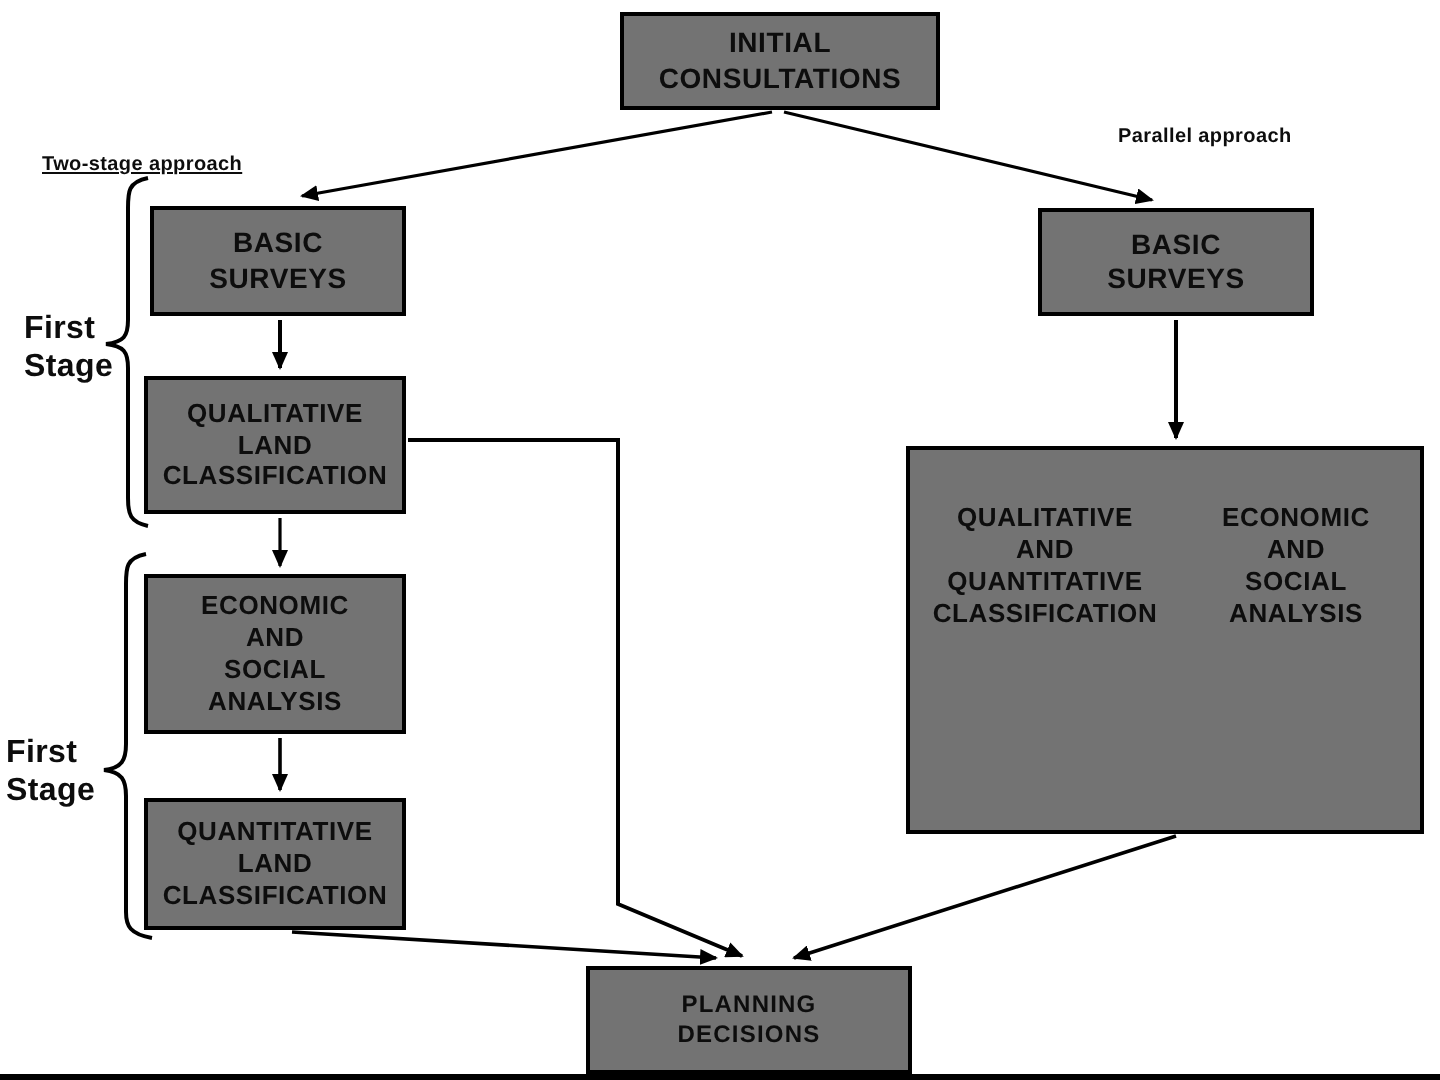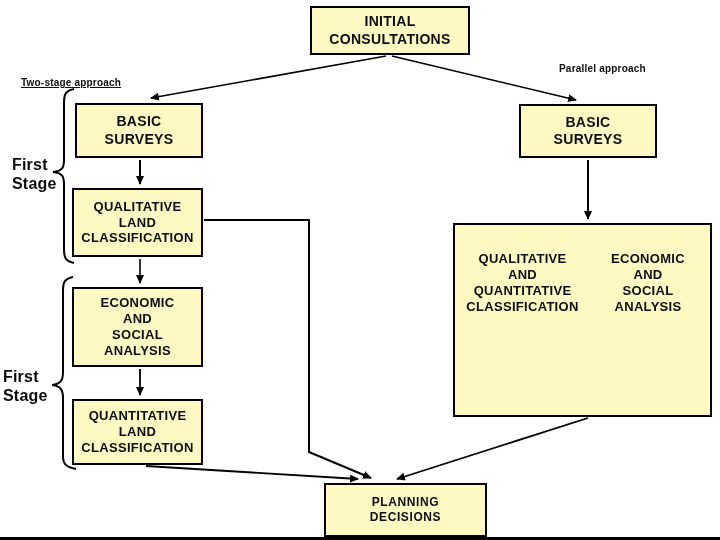--- a/index.html
+++ b/index.html
@@ -5,21 +5,21 @@
   html,body{margin:0;padding:0;}
   body{
     width:720px;height:540px;position:relative;overflow:hidden;
     background:#ffffff;
     font-family:"Liberation Sans","DejaVu Sans",sans-serif;
     color:#0d0d0d;
   }
   .box{
     position:absolute;
     border:2px solid #000;
-    background:#fef9c3;
+    background:#737373;
     display:flex;align-items:center;justify-content:center;
     text-align:center;font-weight:bold;
     white-space:pre-line;letter-spacing:0.3px;
     box-sizing:border-box;line-height:1.22;
   }
   .lbl{
     position:absolute;font-weight:bold;white-space:pre-line;
     letter-spacing:0.2px;
   }
   #svgLayer{position:absolute;left:0;top:0;width:720px;height:540px;}
@@ -98,16 +98,16 @@
   <div class="half-label" style="left:2px;width:131px;">QUALITATIVE
 AND
 QUANTITATIVE
 CLASSIFICATION</div>
   <div class="half-label" style="right:2px;width:120px;">ECONOMIC
 AND
 SOCIAL
 ANALYSIS</div>
 </div>
 
-<div class="box txt-plan" style="left:324px;top:483px;width:163px;height:54px;">PLANNING
+<div class="box txt-plan" style="left:293px;top:483px;width:163px;height:54px;">PLANNING
 DECISIONS</div>
 
 <div class="scan-edge"></div>
 
 </body></html>

